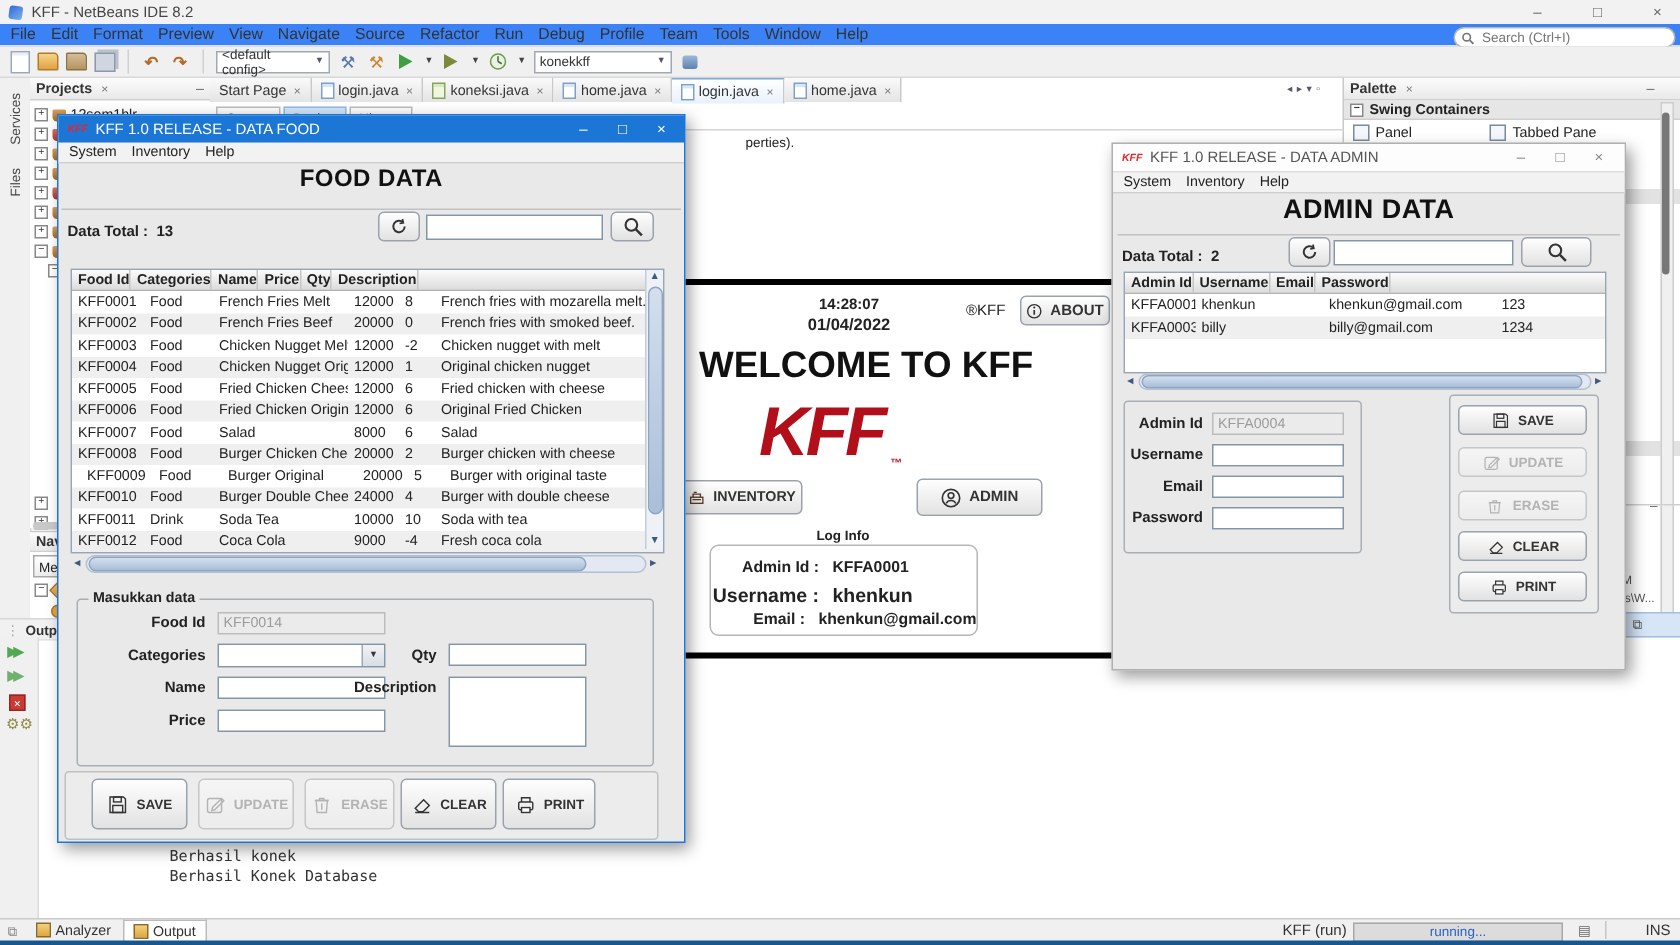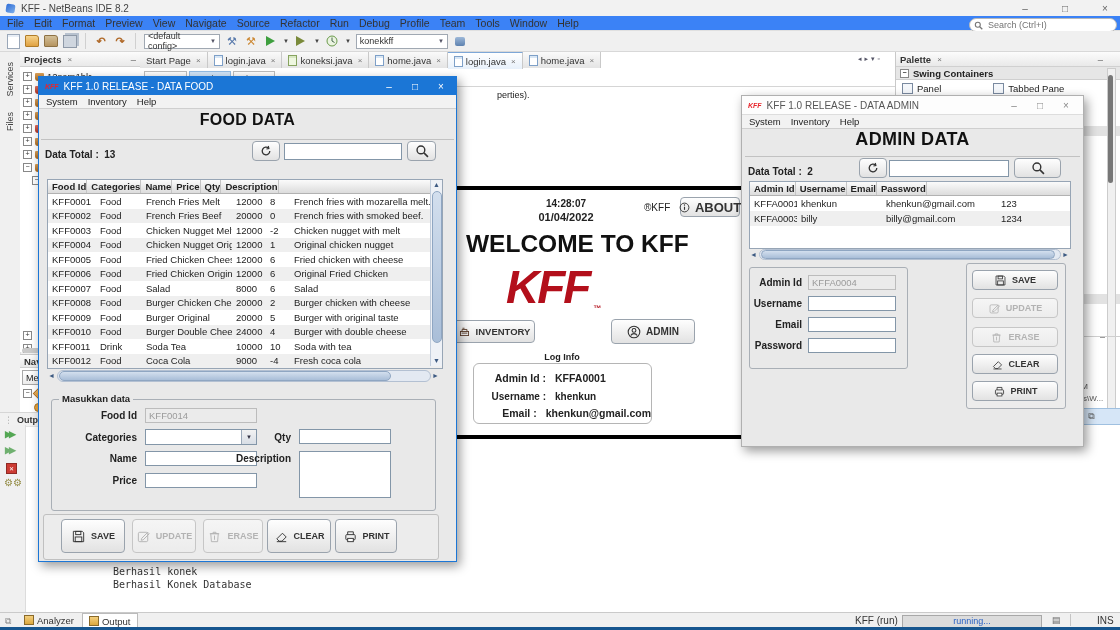--- a/index.html
+++ b/index.html
@@ -371,21 +371,21 @@
       <div>Berhasil konek</div>
       <div>Berhasil Konek Database</div>
     </div>
 
   <div id="welcome" style="left:455px;top:186px;width:290px;height:253px;z-index:3;">
     <div class="blackbar" style="top:0;"></div>
     <div class="blackbar" style="bottom:0;"></div>
     <div class="abs" style="left:0;top:12px;width:220px;text-align:center;font-size:10px;font-weight:700;">14:28:07</div>
     <div class="abs" style="left:0;top:25px;width:220px;text-align:center;font-size:11px;font-weight:700;">01/04/2022</div>
     <span class="abs" style="left:188px;top:16px;font-size:10px;">®KFF</span>
-    <div class="sbtn" style="left:224px;top:11px;width:60px;height:20px;font-size:13px;">
+    <div class="sbtn" style="left:224px;top:11px;width:60px;height:20px;font-size:10px;">
       <svg width="11" height="11" viewBox="0 0 14 14">
           <circle cx="7" cy="7" r="5.6" fill="none" stroke="currentColor" stroke-width="1.2"></circle>
           <line x1="7" y1="6" x2="7" y2="10" stroke="currentColor" stroke-width="1.4"></line>
           <circle cx="7" cy="3.8" r=".9" fill="currentColor"></circle>
         </svg>
       <span>ABOUT</span>
     </div>
     <div class="abs" style="left:50px;top:74px;font-size:46px;font-weight:900;font-style:italic;color:#b30f1b;letter-spacing:-2px;">
       <span>KFF</span><span style="font-size:8px;font-style:normal;letter-spacing:0;position:relative;top:8px;left:4px;">™</span>
     </div>
@@ -408,21 +408,21 @@
       <span>ADMIN</span>
     </div>
     <div class="abs" style="left:0;top:166px;width:212px;text-align:center;font-size:9px;font-weight:700;">Log Info</div>
     <div class="abs" style="left:17px;top:177px;width:179px;height:61px;border:1px solid #b5b5b5;border-radius:6px;padding-top:6px;box-sizing:border-box;">
 
         <div style="display:flex;gap:9px;line-height:17.5px;font-size:10.5px;font-weight:600;">
           <span style="width:72px;text-align:right;">Admin Id :</span>
           <span>KFFA0001</span>
         </div>
 
-        <div style="display:flex;gap:9px;line-height:17.5px;font-size:10px;font-weight:600;">
+        <div style="display:flex;gap:9px;line-height:17.5px;font-size:13px;font-weight:600;">
           <span style="width:72px;text-align:right;">Username :</span>
           <span>khenkun</span>
         </div>
 
         <div style="display:flex;gap:9px;line-height:17.5px;font-size:10.5px;font-weight:600;">
           <span style="width:72px;text-align:right;">Email :</span>
           <span>khenkun@gmail.com</span>
         </div>
       </div>
   </div>
@@ -653,21 +653,21 @@
 
           <div class="trow" style="height:14.5px;">
             <span class="fc1">KFF0008</span>
             <span class="fc2">Food</span>
             <span class="fc3">Burger Chicken Cheese</span>
             <span class="fc4">20000</span>
             <span class="fc5">2</span>
             <span class="fc6">Burger chicken with cheese</span>
           </div>
 
-          <div class="trow" style="height:14.5px;">
+          <div class="trow" style="height:14.5px;justify-content:center;">
             <span class="fc1">KFF0009</span>
             <span class="fc2">Food</span>
             <span class="fc3">Burger Original</span>
             <span class="fc4">20000</span>
             <span class="fc5">5</span>
             <span class="fc6">Burger with original taste</span>
           </div>
 
           <div class="trow" style="height:14.5px;">
             <span class="fc1">KFF0010</span>

